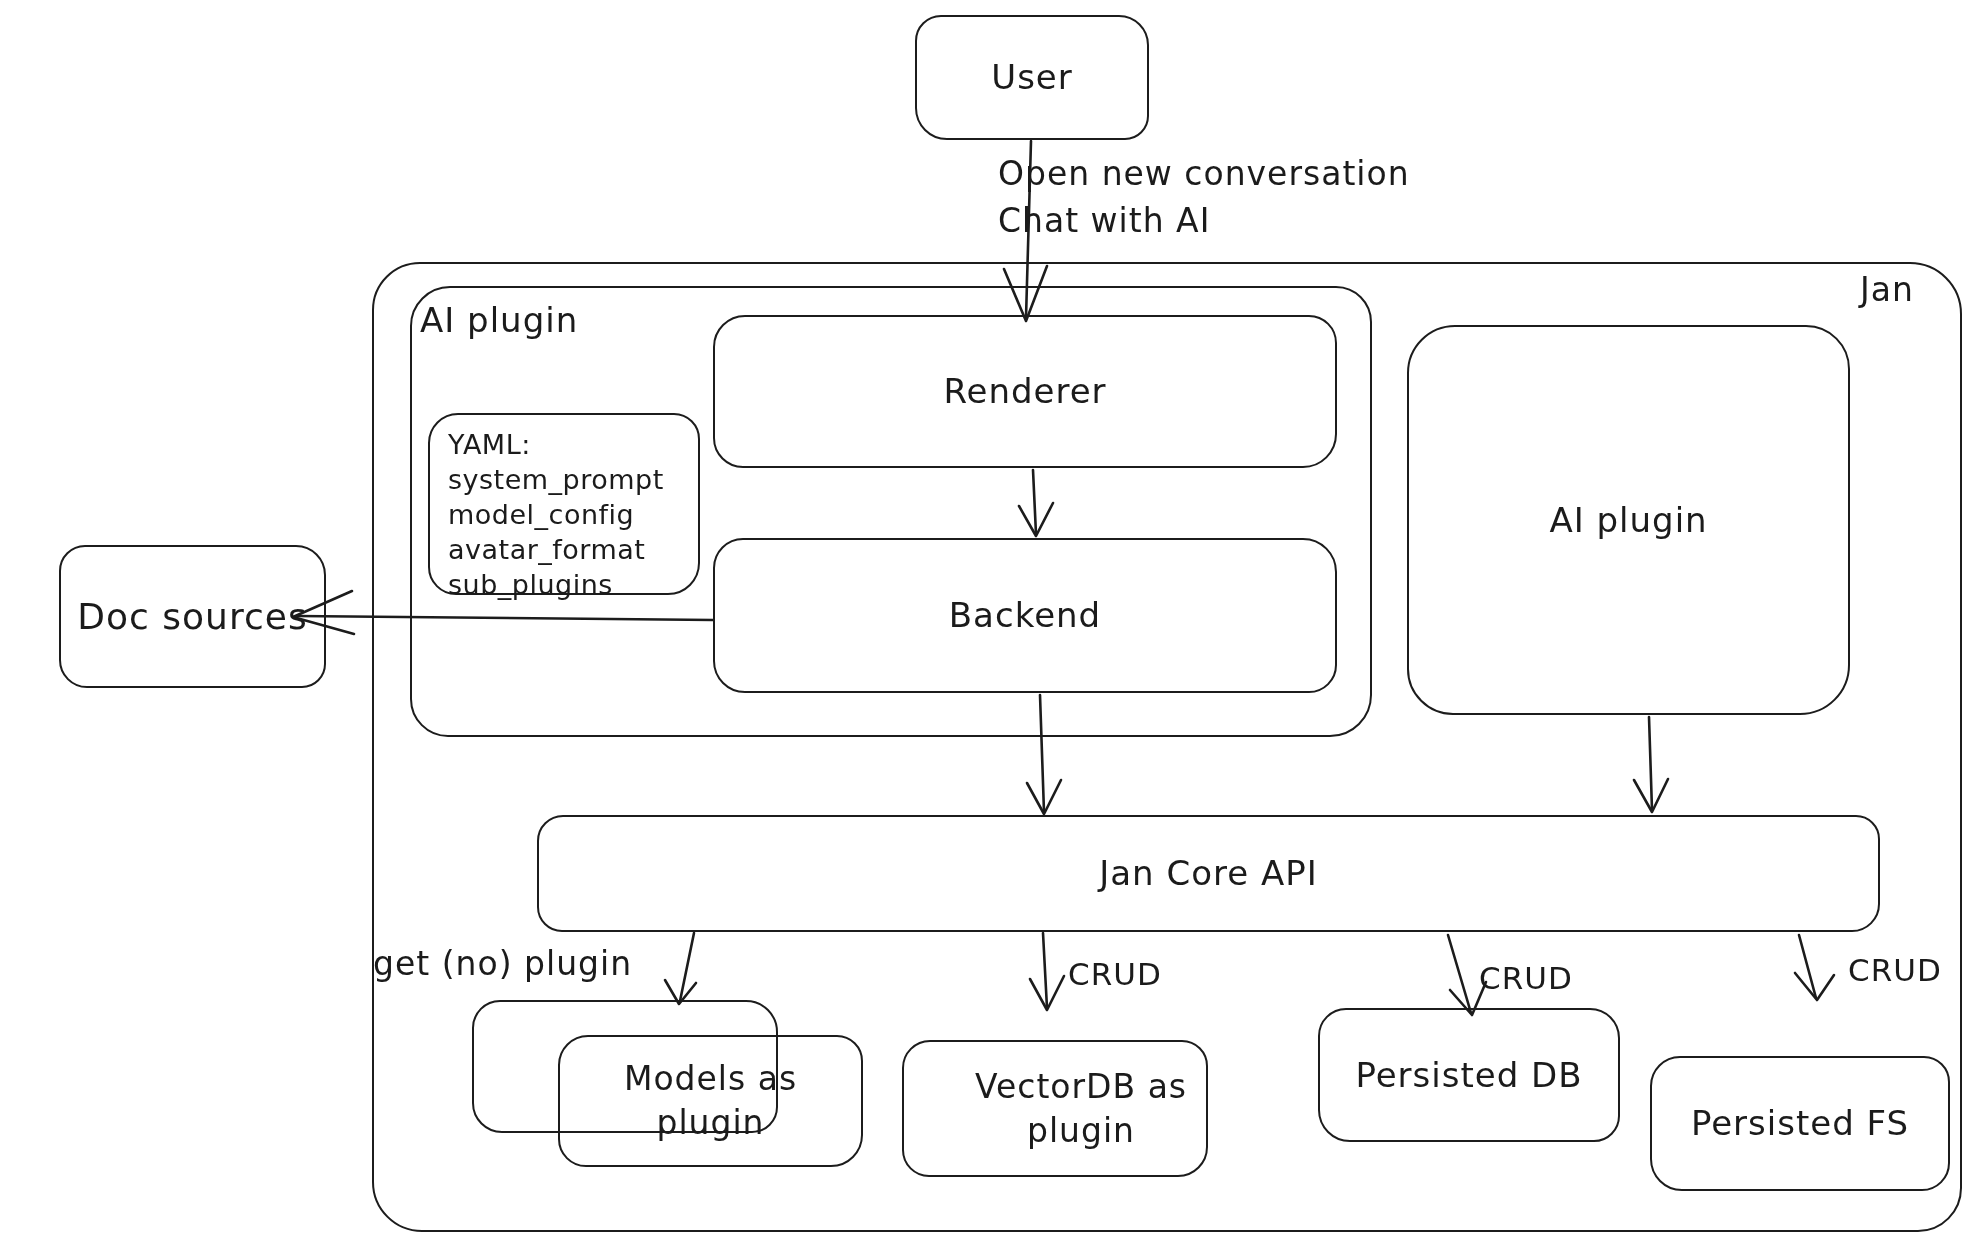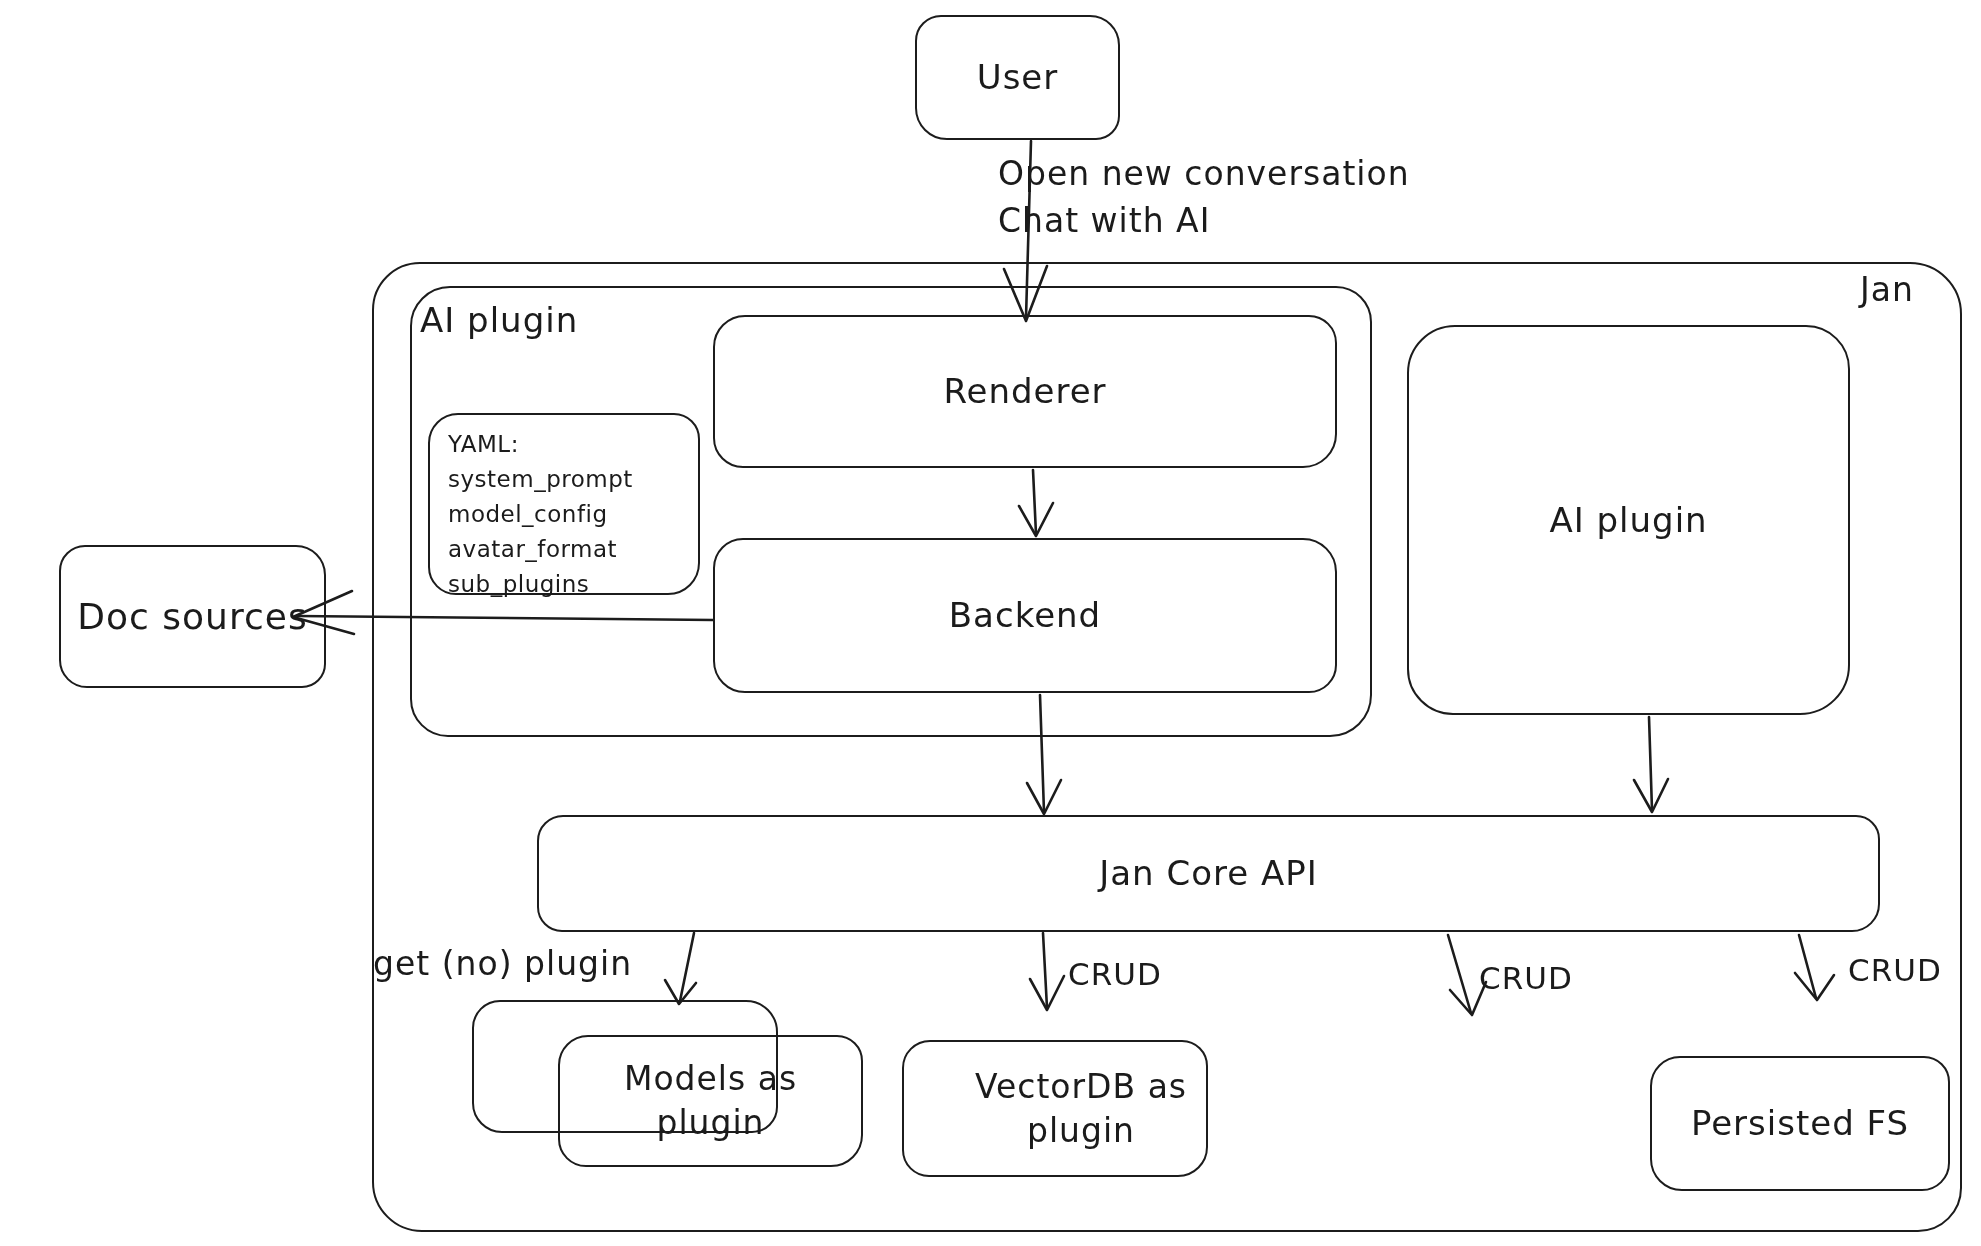--- a/index.html
+++ b/index.html
@@ -20,29 +20,29 @@
     box-sizing:border-box;
   }
   .box-label{
     font-size:34px;font-weight:500;letter-spacing:1px;line-height:1.32;
   }
   .float-label{
     position:absolute;white-space:nowrap;
     font-size:32px;font-weight:500;letter-spacing:1px;
   }
   
-  .user-box{left:915px;top:15px;width:205px;height:125px;border-radius:26px 30px 24px 32px;}
+  .user-box{left:915px;top:15px;width:234px;height:125px;border-radius:26px 30px 24px 32px;}
   .jan-container{left:372px;top:262px;width:1590px;height:970px;border-radius:48px 52px 44px 50px;}
   .jan-label{left:1860px;top:270px;font-size:33px;}
   .ai-plugin-container{left:410px;top:286px;width:962px;height:451px;border-radius:40px 36px 42px 38px;}
   .ai-plugin-container-label{left:420px;top:300px;font-size:34px;}
   .yaml-note{left:428px;top:413px;width:272px;height:182px;border-radius:30px 26px 32px 28px;
     justify-content:flex-start;align-items:flex-start;}
   .yaml-lines{list-style:none;margin:12px 0 0 18px;padding:0;text-align:left;
-    font-size:23px;font-weight:500;line-height:35px;letter-spacing:.5px;}
+    font-size:27px;font-weight:500;line-height:35px;letter-spacing:.5px;}
   .renderer-box{left:713px;top:315px;width:624px;height:153px;border-radius:32px 28px 34px 30px;}
   .backend-box{left:713px;top:538px;width:624px;height:155px;border-radius:30px 34px 28px 32px;}
   .ai-plugin-box{left:1407px;top:325px;width:443px;height:390px;border-radius:48px 44px 50px 46px;}
   .doc-sources-box{left:18px;top:545px;width:267px;height:143px;border-radius:26px 30px 24px 28px;margin-left:41px;}
   .doc-sources-box .box-label{font-size:36px;}
   .core-api-box{left:537px;top:815px;width:1343px;height:117px;border-radius:26px 24px 28px 25px;}
   .models-outer-box{left:472px;top:1000px;width:306px;height:133px;border-radius:28px 32px 26px 30px;}
   .models-inner-box{left:513px;top:1035px;width:305px;height:132px;border-radius:30px 26px 32px 28px;margin-left:45px;}
   .models-inner-box .box-label{width:210px;font-size:33px;}
   .vectordb-box{left:902px;top:1040px;width:306px;height:137px;border-radius:28px 26px 30px 27px;justify-content:flex-end;}
@@ -155,18 +155,21 @@
 
   <div class="box models-outer-box"></div>
   <div class="box models-inner-box">
     <span class="box-label">Models as plugin</span>
   </div>
 
   <div class="box vectordb-box">
     <span class="box-label">VectorDB as plugin</span>
   </div>
 
+  <div class="box persisted-db-box">
+    <span class="box-label">Persisted DB</span>
+  </div>
 
   <div class="box persisted-fs-box">
     <span class="box-label">Persisted FS</span>
   </div>
 
 </div>
 
 </body></html>

